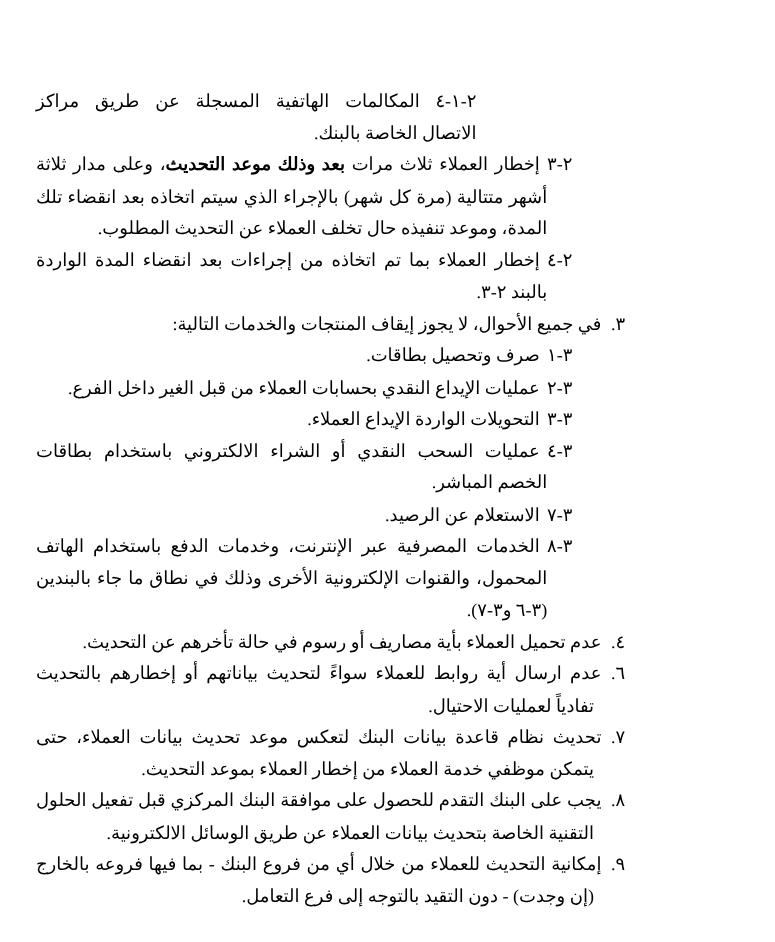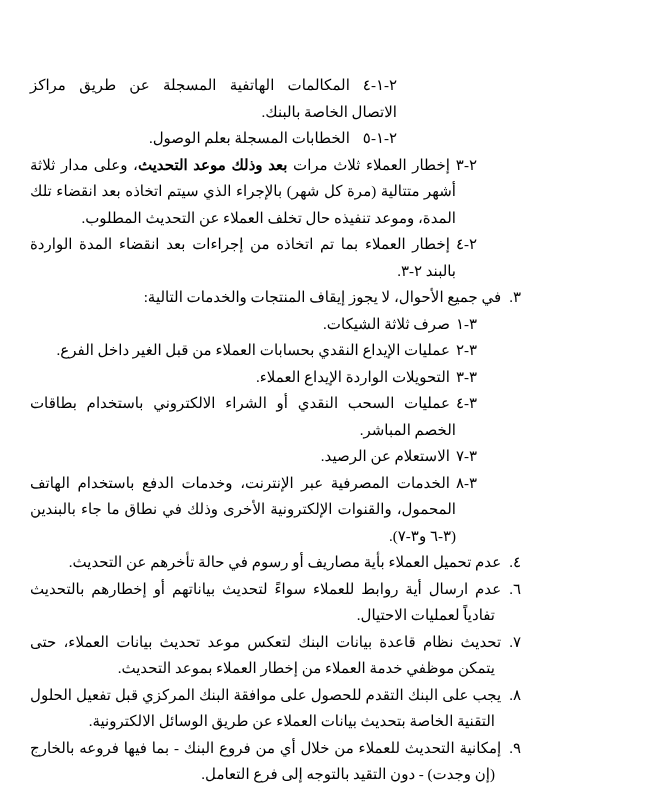--- a/index.html
+++ b/index.html
@@ -52,30 +52,29 @@
   p.l3 .num { margin-left: 13px; }
   .bold { font-weight: bold; }
 </style>
 </head>
 <body>
 
 <div class="page">
 
   <p class="item l3"><span class="num">٢-١-٤</span><span>المكالمات الهاتفية المسجلة عن طريق مراكز الاتصال الخاصة بالبنك.</span></p>
 
-  <p class="item l3"><span class="num">٢-١-٥</span><span>الخطابات المسجلة بعلم الوصول.</span></p>
 
 
   <p class="item l2"><span class="num">٢-٣</span><span>إخطار العملاء ثلاث مرات </span><span class="bold">بعد وذلك موعد التحديث</span><span>، وعلى مدار ثلاثة أشهر متتالية (مرة كل شهر) بالإجراء الذي سيتم اتخاذه بعد انقضاء تلك المدة، وموعد تنفيذه حال تخلف العملاء عن التحديث المطلوب.</span></p>
 
   <p class="item l2"><span class="num">٢-٤</span><span>إخطار العملاء بما تم اتخاذه من إجراءات بعد انقضاء المدة الواردة بالبند ٢-٣.</span></p>
 
   <p class="item l1"><span class="num">٣.</span><span>في جميع الأحوال، لا يجوز إيقاف المنتجات والخدمات التالية:</span></p>
 
-  <p class="item l2"><span class="num">٣-١</span><span>صرف ثلاثة الشيكات.</span></p>
+  <p class="item l2"><span class="num">٣-١</span><span>صرف وتحصيل بطاقات.</span></p>
 
   <p class="item l2"><span class="num">٣-٢</span><span>عمليات الإيداع النقدي بحسابات العملاء من قبل الغير داخل الفرع.</span></p>
 
   <p class="item l2"><span class="num">٣-٣</span><span>التحويلات الواردة الإيداع العملاء.</span></p>
 
   <p class="item l2"><span class="num">٣-٤</span><span>عمليات السحب النقدي أو الشراء الالكتروني باستخدام بطاقات الخصم المباشر.</span></p>
 
 
 
   <p class="item l2"><span class="num">٣-٧</span><span>الاستعلام عن الرصيد.</span></p>

